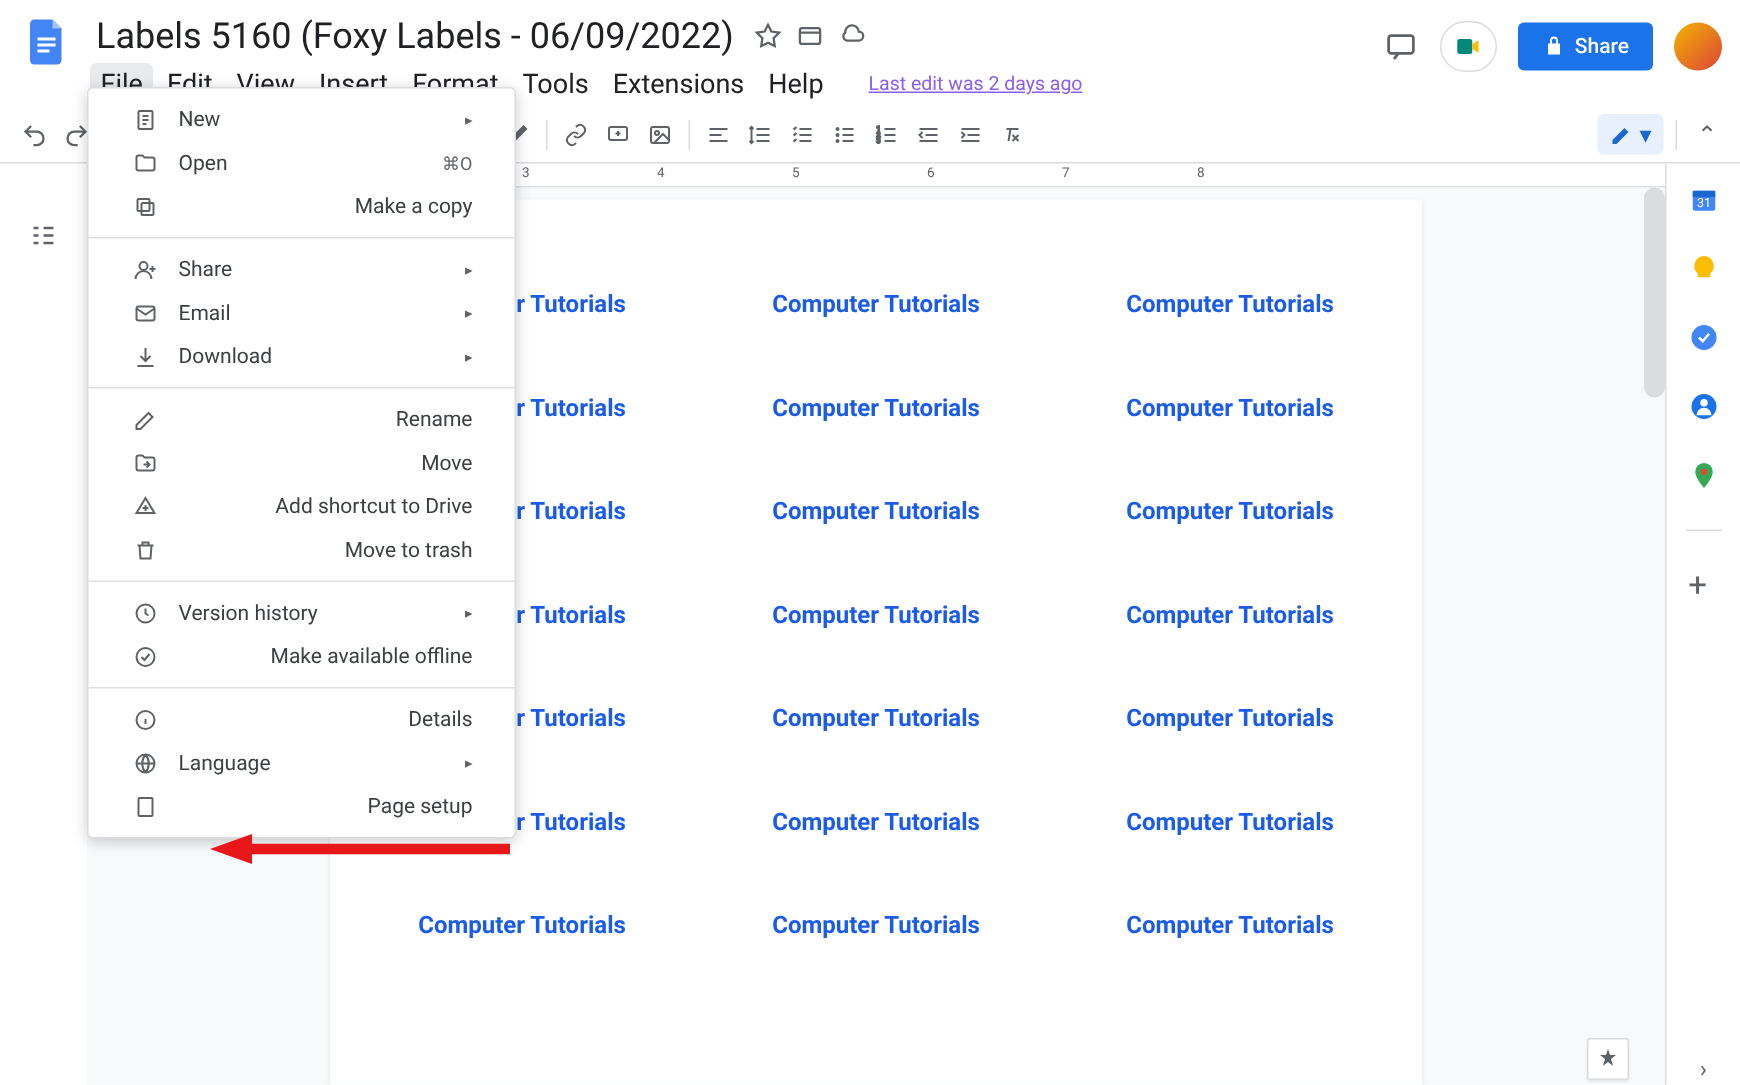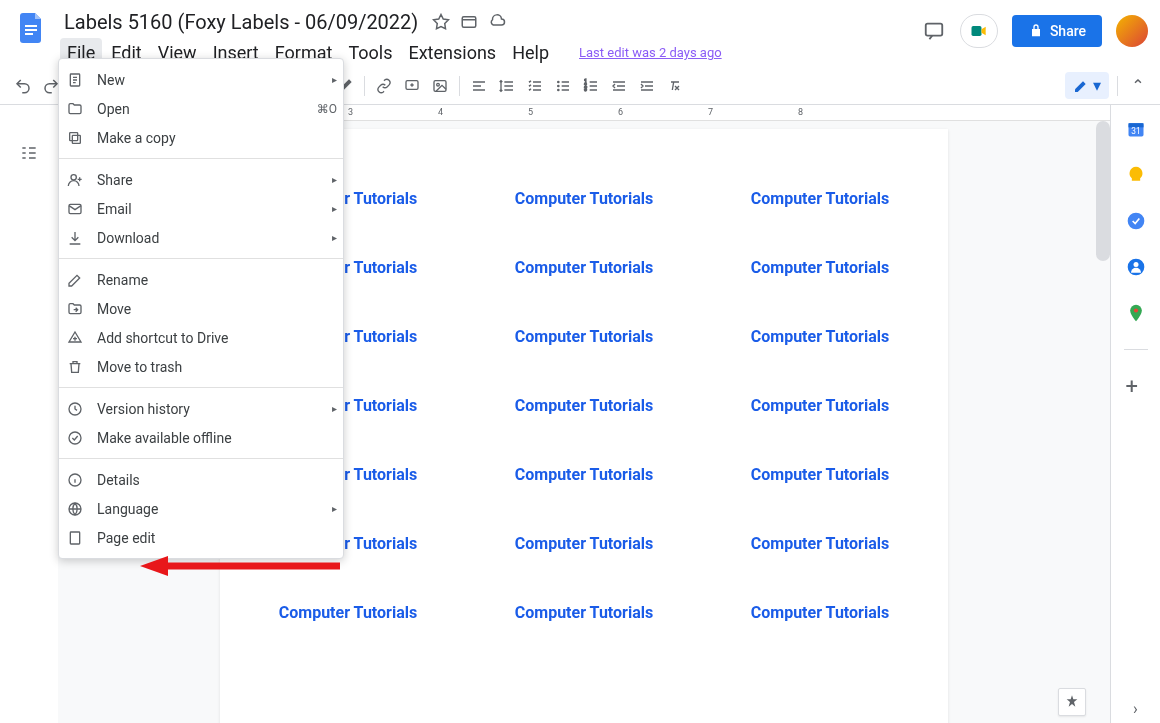--- a/index.html
+++ b/index.html
@@ -3,21 +3,21 @@
 <meta charset="utf-8">
 <style>
 * { margin: 0; padding: 0; box-sizing: border-box; font-family: "Google Sans", Roboto, Arial, sans-serif; }
 body { background: #fff; width: 1160px; height: 723px; overflow: hidden; position: relative; }
 
 .header { display: flex; align-items: flex-start; padding: 8px 12px 0 12px; }
 .docs-logo { width: 40px; height: 40px; display: flex; align-items: center; justify-content: center; margin-right: 8px; }
 .docs-logo svg { width: 36px; height: 36px; }
 .title-area { flex: 1; }
 .title-row { display: flex; align-items: center; gap: 10px; }
-.doc-title { font-size: 20px; color: #202124; padding: 2px 4px; }
+.doc-title { font-size: 24px; color: #202124; padding: 2px 4px; }
 .title-icon { color: #5f6368; display: flex; align-items: center; }
 .menubar { display: flex; gap: 2px; margin-top: 2px; align-items: center; }
 .menu-item { padding: 4px 7px; font-size: 18px; color: #202124; border-radius: 4px; cursor: pointer; }
 .menu-item.active { background: #e8eaed; }
 .last-edit { font-size: 13px; color: #8b5cf6; text-decoration: underline; margin-left: 21px; cursor: pointer; }
 .header-right { display: flex; align-items: center; gap: 14px; padding-top: 6px; }
 .header-icon { color: #5f6368; width: 24px; height: 24px; display: flex; align-items: center; justify-content: center; }
 .meet-badge { width: 38px; height: 34px; border: 1px solid #dadce0; border-radius: 20px; display: flex; align-items: center; justify-content: center; }
 .share-btn { background: #1a73e8; color: #fff; border-radius: 4px; padding: 8px 16px; font-size: 14px; font-weight: 500; display: flex; align-items: center; gap: 6px; cursor: pointer; }
 .avatar { width: 32px; height: 32px; border-radius: 50%; background: linear-gradient(135deg, #f4b400, #db4437); }
@@ -43,21 +43,21 @@
 .label-grid { display: grid; grid-template-columns: repeat(3, 1fr); gap: 50px 20px; }
 .label-cell { font-size: 16px; font-weight: 700; color: #1a5ce8; text-align: center; }
 .scrollbar { position: absolute; right: 0; top: 16px; width: 14px; height: 140px; background: #dadce0; border-radius: 7px; }
 .explore-btn { position: absolute; bottom: 16px; right: 24px; width: 28px; height: 28px; background: #fff; border: 1px solid #dadce0; border-radius: 2px; display: flex; align-items: center; justify-content: center; box-shadow: 0 1px 2px rgba(0,0,0,.08); color: #5f6368; }
 
 .sidepanel { width: 50px; border-left: 1px solid #dadce0; display: flex; flex-direction: column; align-items: center; padding-top: 14px; gap: 26px; position: relative; }
 .sp-icon { width: 20px; height: 20px; display: flex; align-items: center; }
 .sp-collapse { position: absolute; bottom: 14px; color: #5f6368; }
 
 .file-menu { position: absolute; left: 58px; top: 58px; width: 286px; background: #fff; border: 1px solid #dadce0; border-radius: 4px; box-shadow: 0 2px 10px rgba(0,0,0,.2); z-index: 100; padding: 6px 0; font-size: 14px; color: #3c4043; }
-.fm-item { display: flex; align-items: center; height: 29px; padding: 0 6px; cursor: pointer; position: relative; }
+.fm-item { display: flex; align-items: center; height: 29px; padding: 0 28px; cursor: pointer; position: relative; justify-content: space-between; }
 .fm-icon { width: 20px; margin-right: 12px; color: #5f6368; display: flex; align-items: center; justify-content: center; }
 .fm-arrow { margin-left: auto; color: #5f6368; font-size: 10px; }
 .fm-short { margin-left: auto; color: #5f6368; font-size: 12px; }
 .fm-sep { height: 1px; background: #e0e0e0; margin: 6px 0; }
 
 .arrow-annotation { position: absolute; left: 140px; top: 556px; z-index: 200; pointer-events: none; }
 .arrow-annotation svg { display: block; }
 </style>
 </head>
 <body>
@@ -465,21 +465,21 @@
       </span>
       <span>Language</span>
       <span class="fm-arrow">▸</span>
     </div>
   <div class="fm-item">
       <span class="fm-icon">
         <svg width="16" height="16" viewBox="0 0 24 24" fill="none" stroke="currentColor" stroke-width="2">
           <rect x="5" y="3" width="14" height="18" rx="1"></rect>
         </svg>
       </span>
-      <span>Page edit</span>
+      <span>Page setup</span>
     </div>
 </div>
 
 <div class="arrow-annotation">
   <svg width="200" height="20" viewBox="0 0 200 20">
       <path d="M200 10 L20 10" stroke="#e8171a" stroke-width="7"></path>
       <path d="M0 10 L28 0 L28 20 Z" fill="#e8171a"></path>
     </svg>
 </div>
 

